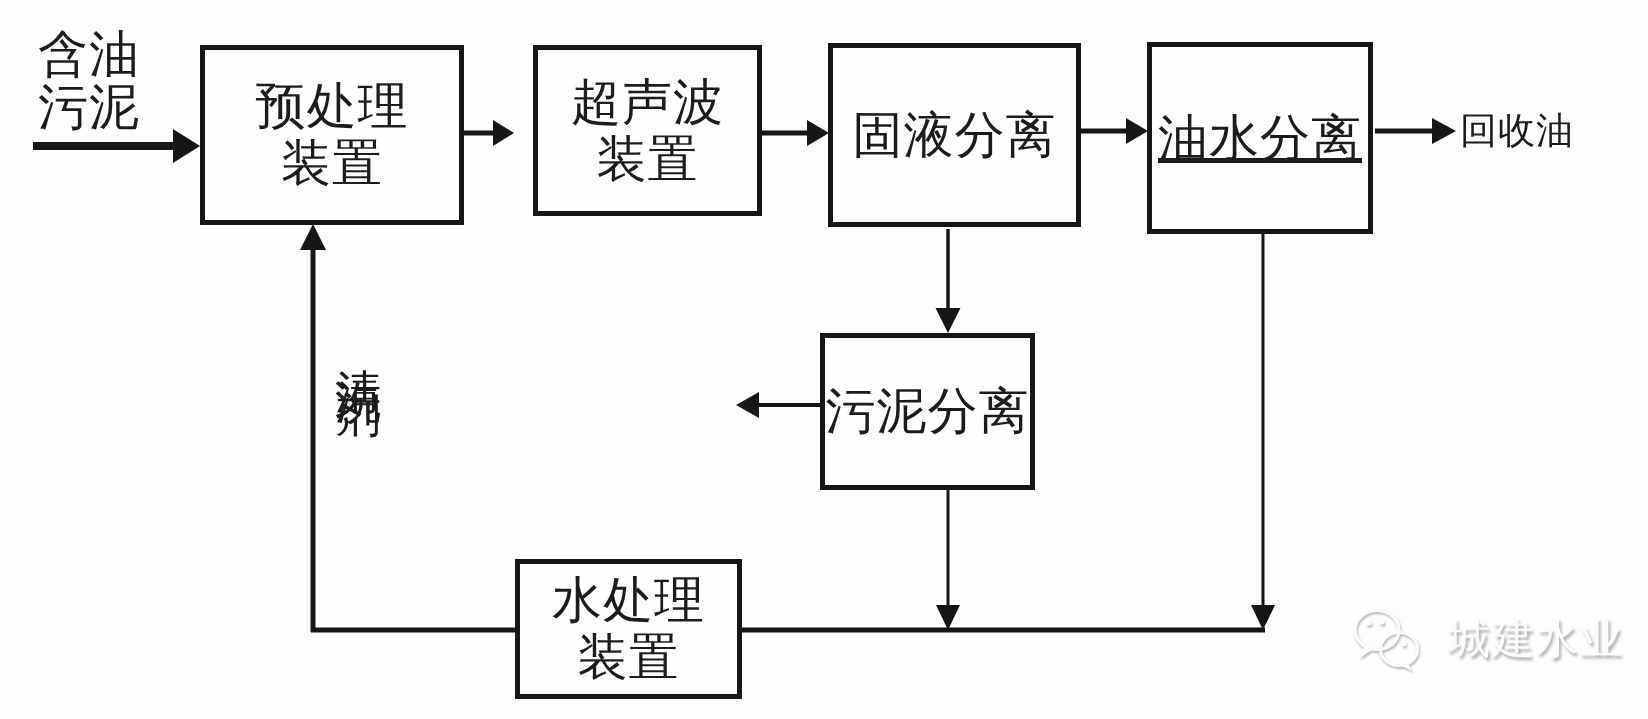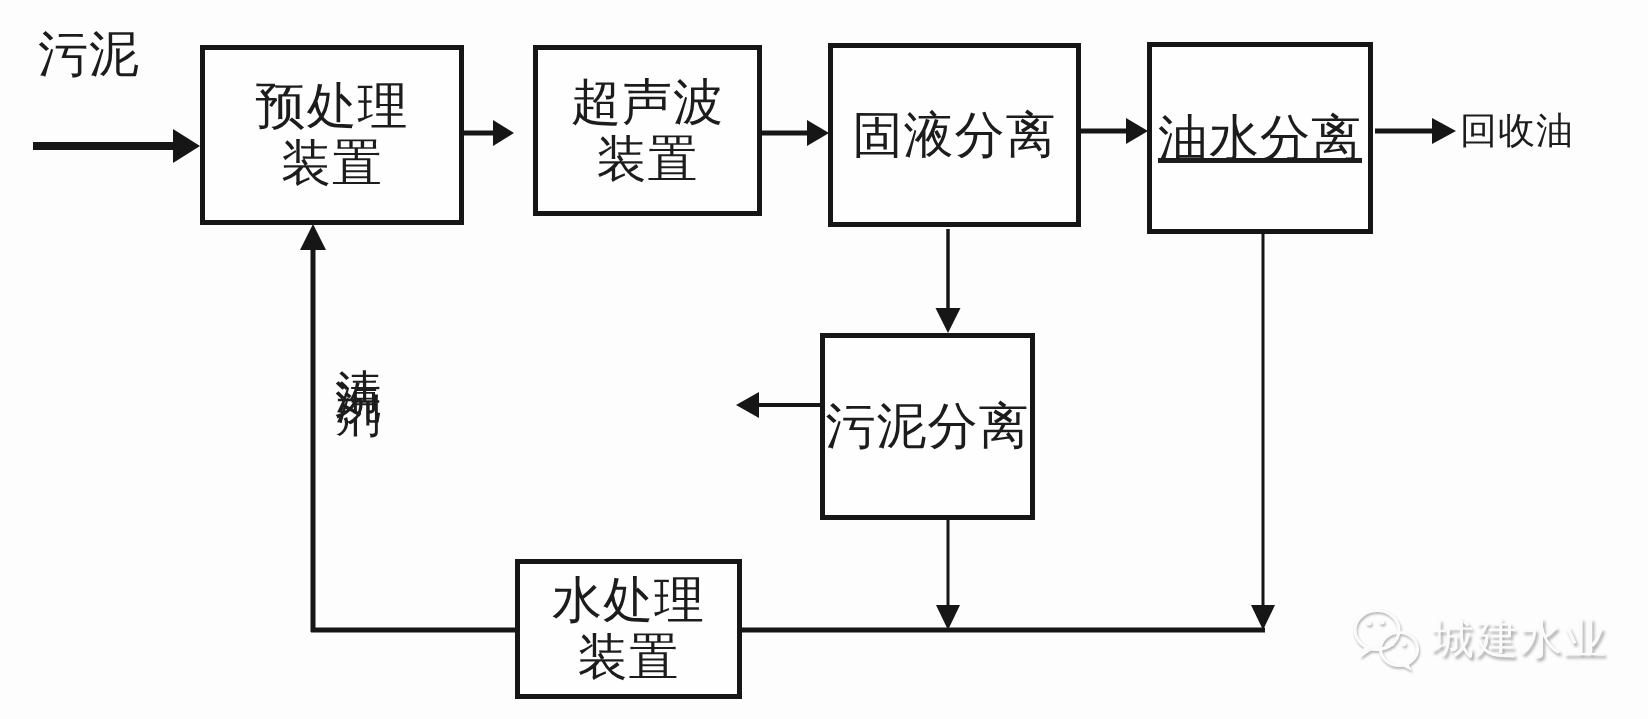--- a/index.html
+++ b/index.html
@@ -19,21 +19,21 @@
   .flabel {
     position:absolute; color:#1c1c1c; font-size:50px; line-height:53px;
     text-align:center; white-space:nowrap; letter-spacing:1px;
   }
   .flabel.vertical {
     writing-mode:vertical-rl; text-orientation:upright;
     letter-spacing:10px; line-height:56px;
   }
   .watermark {
     position:absolute; left:1350px; top:600px; height:78px;
-    display:flex; align-items:center; gap:10px;
+    display:flex; align-items:center; gap:26px;
     font-family:"Liberation Sans","DejaVu Sans",sans-serif;
   }
   .watermark .wm-text {
     font-size:42px; color:#fbfbfb; letter-spacing:2px;
     text-shadow:2px 3px 3px rgba(40,40,40,0.38), -1px -1px 1px rgba(255,255,255,0.6);
   }
   .watermark svg { filter:drop-shadow(1.5px 2.5px 1px rgba(60,60,60,0.38)); }
 </style>
 </head>
 <body>
@@ -89,30 +89,31 @@
   </div>
 
   <div class="node" style="left:828px; top:43px; width:253px; height:184px;">
     <div>固液分离</div>
   </div>
 
   <div class="node" style="left:1147px; top:42px; width:226px; height:192px;text-decoration:underline;">
     <div>油水分离</div>
   </div>
 
-  <div class="node" style="left:820px; top:333px; width:215px; height:187px;align-items:center;">
+  <div class="node" style="left:820px; top:333px; width:215px; height:157px;align-items:center;">
     <div>污泥分离</div>
   </div>
 
   <div class="node" style="left:515px; top:559px; width:227px; height:140px;align-items:center;">
     <div>水处理</div>
     <div>装置</div>
   </div>
 
   <div class="flabel" style="left:38px; top:28px;">
+    <div>含油</div>
     <div>污泥</div>
   </div>
 
   <div class="flabel" style="left:1460px; top:104px; font-size:37px;">回收油</div>
 
 
   <div class="flabel vertical" style="left:330px; top:332px; font-size:46px;">清洗剂</div>
 
   <div class="watermark">
     <svg width="72" height="66" viewBox="0 0 72 66">

